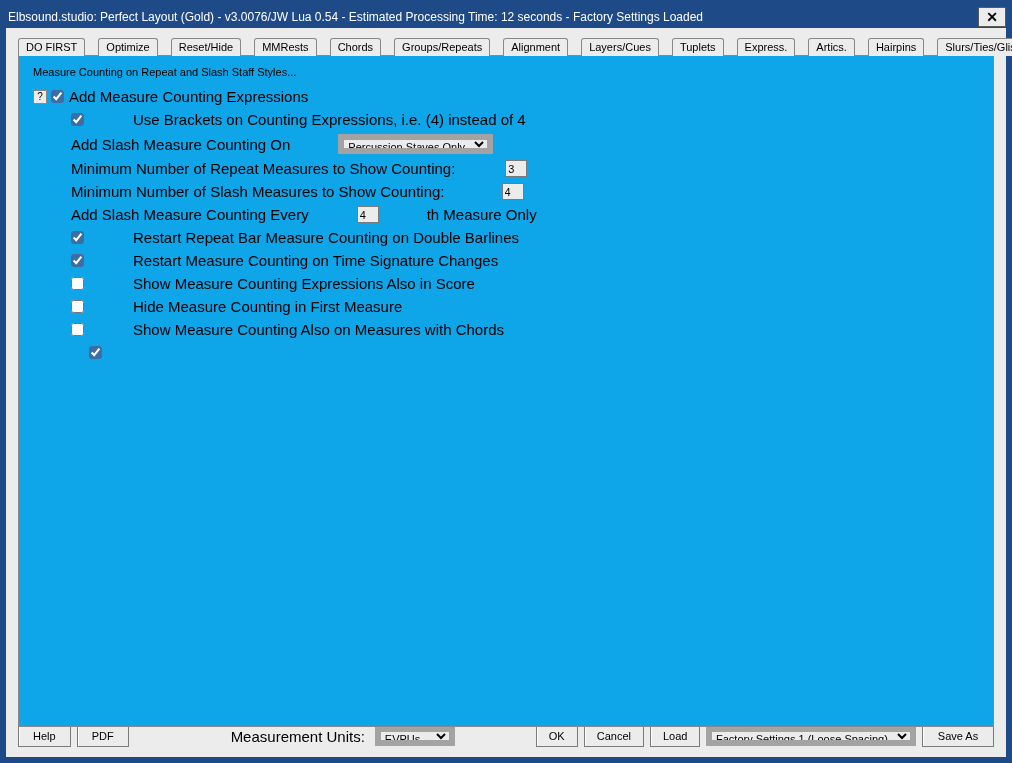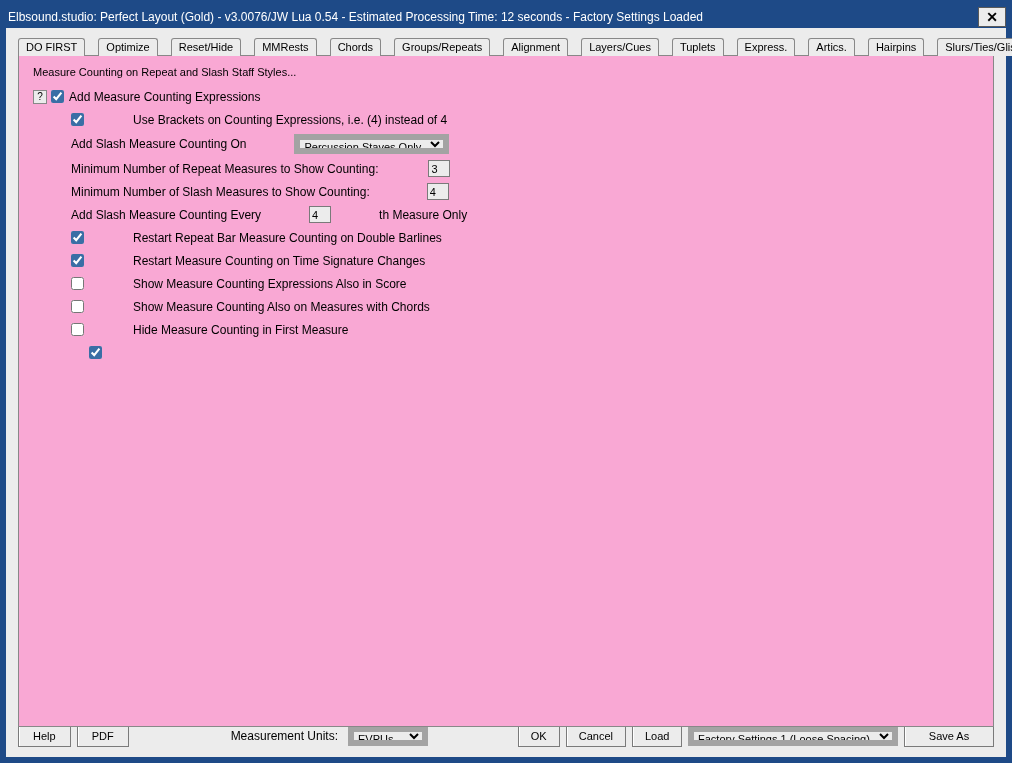--- a/index.html
+++ b/index.html
@@ -69,34 +69,34 @@
   }
   .tabpanel {
     border: 1px solid #888;
     border-top: 1px solid #888;
     height: 672px;
     width: 100%;
     padding: 10px 14px;
     position: relative;
     top: -1px;
     z-index: 1;
-    background: #f9a8d4;
+    background: #0ea5e9;
   }
   .section-header {
     font-size: 11px;
     color: #000;
     margin-bottom: 10px;
   }
   .row {
     display: flex;
     align-items: center;
     margin-bottom: 6px;
     min-height: 17px;
   }
-  label { color: #000; font-size: 12px; }
+  label { color: #000; font-size: 15px; }
   input[type=checkbox] {
     width: 13px; height: 13px;
     margin: 0 5px 0 0;
     accent-color: #3a6ea5;
   }
   .help-q {
     display: inline-flex;
     width: 14px; height: 14px;
     border: 1px solid #888;
     font-size: 10px;
@@ -222,26 +222,26 @@
         <label>Restart Measure Counting on Time Signature Changes</label>
       </div>
 
       <div class="row indent-1">
         <input type="checkbox" style="">
         <label>Show Measure Counting Expressions Also in Score</label>
       </div>
 
       <div class="row indent-1">
         <input type="checkbox" style="">
+        <label>Hide Measure Counting in First Measure</label>
+      </div>
+
+      <div class="row indent-1">
+        <input type="checkbox" style="">
         <label>Show Measure Counting Also on Measures with Chords</label>
-      </div>
-
-      <div class="row indent-1">
-        <input type="checkbox" style="">
-        <label>Hide Measure Counting in First Measure</label>
       </div>
 
       <div class="row indent-2">
         <input type="checkbox" checked="" style="">
       </div>
 
     </div>
 
     <div class="footer">
       <button class="btn btn-sm">Help</button>
@@ -251,17 +251,17 @@
       <select style="width:80px;">
         <option>EVPUs</option>
       </select>
       <span class="footer-gap"></span>
       <button class="btn" style="width:42px;">OK</button>
       <button class="btn">Cancel</button>
       <button class="btn" style="width:50px;">Load</button>
       <select class="factory-sel">
         <option>Factory Settings 1 (Loose Spacing)</option>
       </select>
-      <button class="btn" style="width:90px;">Save As</button>
+      <button class="btn" style="width:72px;">Save As</button>
     </div>
 
   </div>
 </div>
 
 </body></html>

